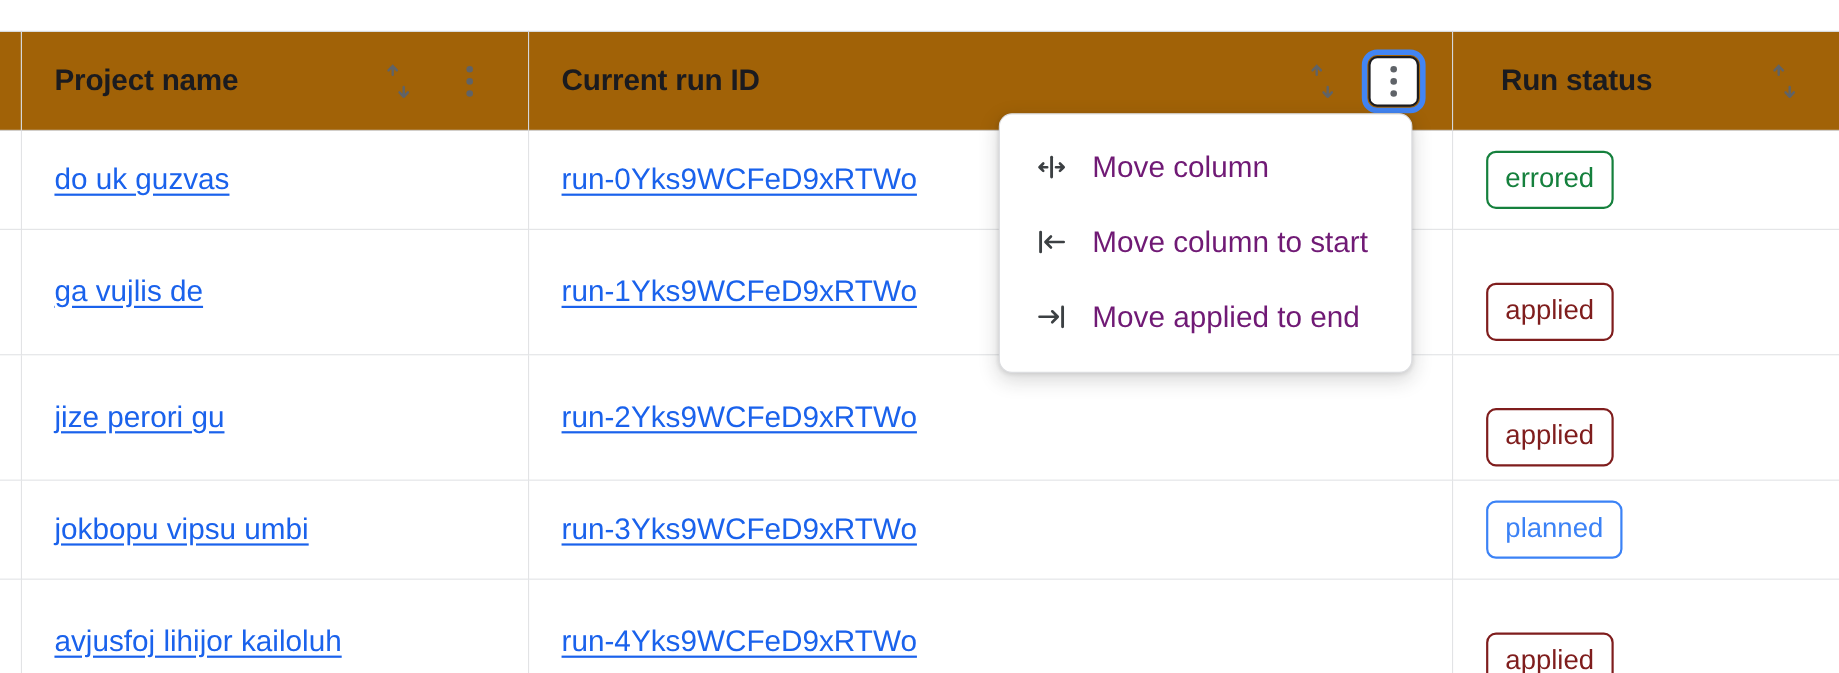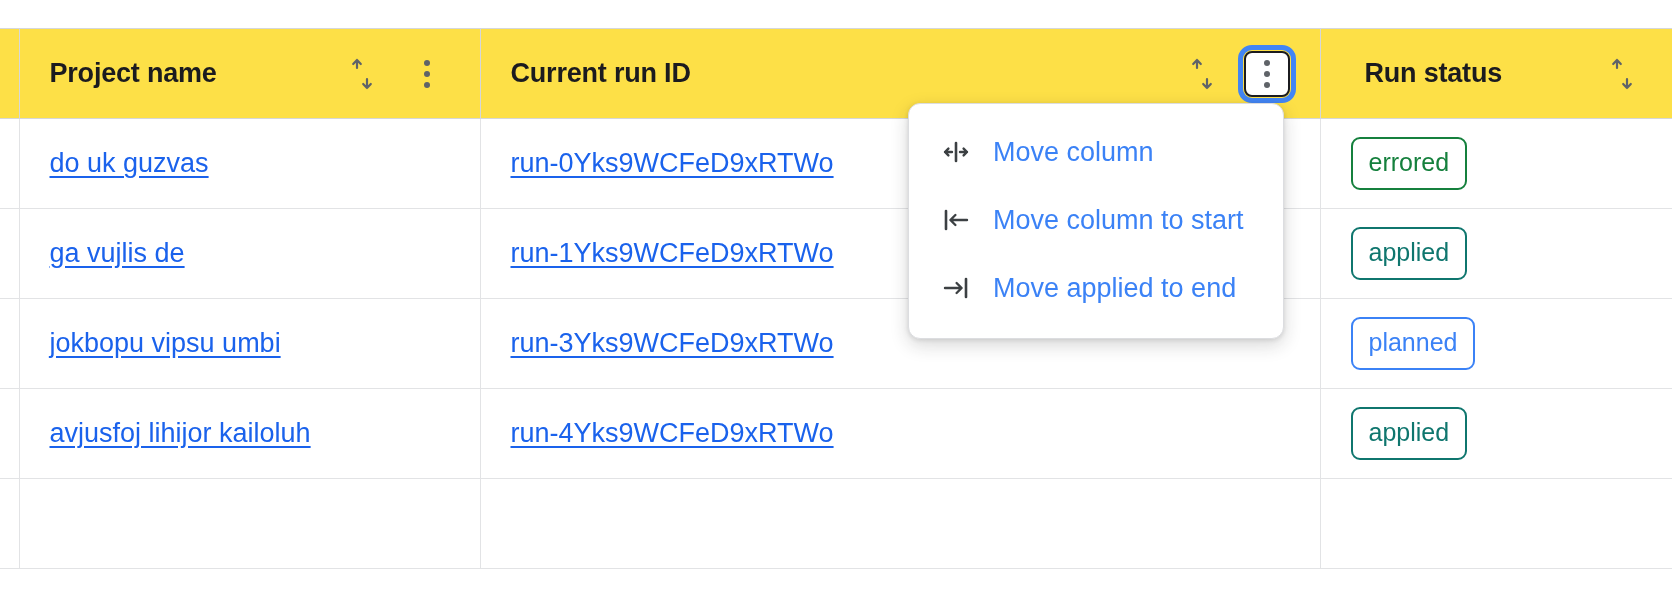--- a/index.html
+++ b/index.html
@@ -33,21 +33,21 @@
     width: 1672px;
   }
 
   col.c-gutter   { width: 19px;  }
   col.c-project  { width: 461px; }
   col.c-runid    { width: 840px; }
   col.c-status   { width: 352px; }
 
   thead th {
     height: 90px;
-    background: #fde047;
+    background: #a16207;
     border-top: 1px solid #d5d7da;
     border-bottom: 1px solid #d5d7da;
     border-right: 1px solid #d5d7da;
     padding: 0 30px;
     vertical-align: middle;
     box-sizing: border-box;
   }
   thead th.gutter {
     padding: 0;
     border-right: 1px solid #d5d7da;
@@ -148,21 +148,21 @@
   .badge {
     display: inline-block;
     font-size: 25px;
     line-height: 1;
     padding: 11px 16px 13px 16px;
     border-radius: 9px;
     border: 2px solid currentColor;
     white-space: nowrap;
   }
   .badge.errored { color: #15803d; }
-  .badge.applied { color: #0f766e; }
+  .badge.applied { color: #7f1d1d; margin-top: 36px; }
   .badge.planned { color: #3b82f6; }
 
   
   .menu {
     position: absolute;
     left: 908px;
     top: 103px;
     width: 376px;
     background: #ffffff;
     border: 1px solid #dcdde0;
@@ -187,21 +187,21 @@
     height: 34px;
     flex: 0 0 auto;
     display: flex;
     align-items: center;
     justify-content: center;
     margin-right: 20px;
   }
 
   .menu-label {
     font-size: 27px;
-    color: #3b82f6;
+    color: #701a75;
     white-space: nowrap;
   }
 </style>
 </head>
 <body>
 
 <div id="app">
 
   <div class="table-wrap">
     <table class="grid">
@@ -292,20 +292,32 @@
             <a class="cell-link">ga vujlis de</a>
           </td>
           <td>
             <a class="cell-link">run-1Yks9WCFeD9xRTWo</a>
           </td>
           <td class="last">
             <span class="badge applied">applied</span>
           </td>
         </tr>
 
+        <tr>
+          <td class="gutter"></td>
+          <td>
+            <a class="cell-link">jize perori gu</a>
+          </td>
+          <td>
+            <a class="cell-link">run-2Yks9WCFeD9xRTWo</a>
+          </td>
+          <td class="last">
+            <span class="badge applied">applied</span>
+          </td>
+        </tr>
 
         <tr>
           <td class="gutter"></td>
           <td>
             <a class="cell-link">jokbopu vipsu umbi</a>
           </td>
           <td>
             <a class="cell-link">run-3Yks9WCFeD9xRTWo</a>
           </td>
           <td class="last">

